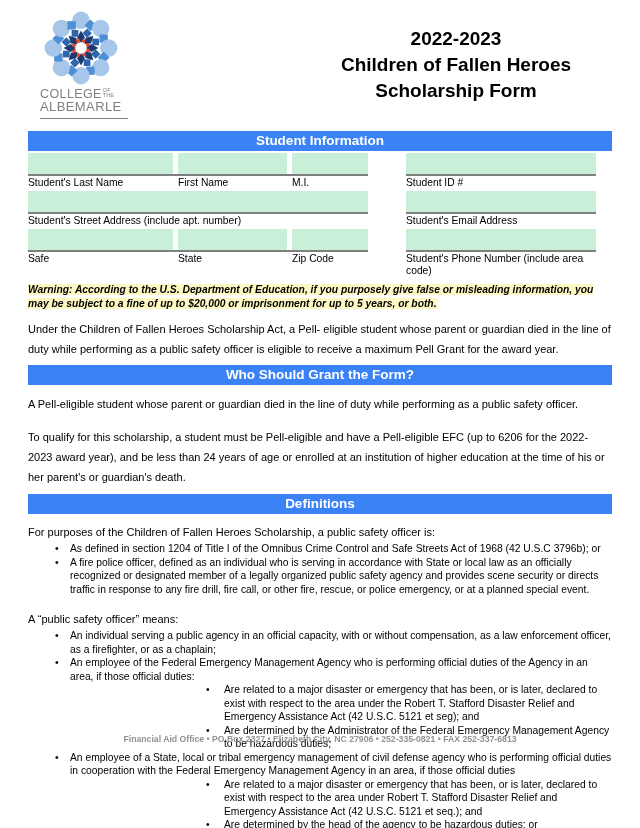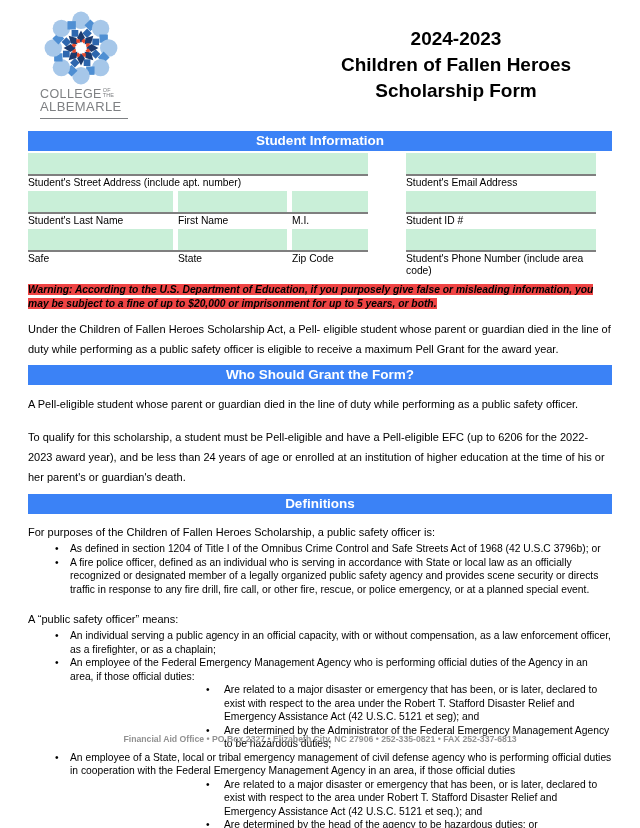--- a/index.html
+++ b/index.html
@@ -37,21 +37,21 @@
   .fgroup.right { width:190px; }
   .boxes { display:flex; gap:5px; }
   .fbox { height:21px; background:#c9efd8; border:none; outline:none; padding:0 4px;
           font-family:"Liberation Sans", sans-serif; font-size:11px; box-sizing:border-box; }
   .uline { border-top:2px solid #7f7f7f; margin-top:0px; }
   .lbls { display:flex; font-size:10.3px; line-height:12px; margin-top:1px; }
   .lbls span { display:block; }
 
   
   .warning { margin-top:6px; font-size:10.3px; font-weight:bold; font-style:italic; line-height:13.5px; }
-  .warning .hl { background:#ef4444; }
+  .warning .hl { background:#fef9c3; }
   .para { margin-top:9px; font-size:11px; line-height:20px; }
   .para.tight { margin-top:8px; }
   .para.gap { margin-top:13px; }
 
   
   .li1 { display:flex; font-size:10.3px; line-height:13.5px; }
   .li1 .dot { width:15px; padding-left:27px; flex:none; }
   .li1 .li-text { flex:1; }
   .li2 { display:flex; font-size:10.3px; line-height:13.5px; }
   .li2 .dot { width:18px; padding-left:178px; flex:none; }
@@ -89,48 +89,27 @@
           <use href="#seg" transform="rotate(315)"></use>
           <circle r="4.5" fill="#ffffff"></circle>
         </svg>
         <div class="wordmark">
           <div class="wm-line1"><span>COLLEGE</span><span class="ofthe"><span>OF</span><br><span>THE</span></span></div>
           <div class="wm-line2">ALBEMARLE</div>
           <div class="wm-rule"></div>
         </div>
       </div>
       <div class="title-block">
-        <div>2024-2023</div>
+        <div>2022-2023</div>
         <div>Children of Fallen Heroes</div>
         <div>Scholarship Form</div>
       </div>
     </div>
 
     <div class="bar bar1">Student Information</div>
-
-    <div class="form-row">
-      <div class="fgroup left">
-        <div class="boxes">
-            <input class="fbox" style="width: 340px;">
-          </div>
-        <div class="uline"></div>
-        <div class="lbls">
-            <span>Student's Street Address (include apt. number)</span>
-          </div>
-      </div>
-      <div class="fgroup right">
-        <div class="boxes">
-            <input class="fbox" style="width: 190px;">
-          </div>
-        <div class="uline"></div>
-        <div class="lbls">
-            <span>Student's Email Address</span>
-          </div>
-      </div>
-    </div>
 
     <div class="form-row">
       <div class="fgroup left">
         <div class="boxes">
           <input class="fbox" style="width: 145px;">
           <input class="fbox" style="width: 109px;">
           <input class="fbox" style="width: 76px;">
         </div>
         <div class="uline"></div>
         <div class="lbls">
@@ -146,20 +125,41 @@
         <div class="uline"></div>
         <div class="lbls">
             <span>Student ID #</span>
           </div>
       </div>
     </div>
 
     <div class="form-row">
       <div class="fgroup left">
         <div class="boxes">
+            <input class="fbox" style="width: 340px;">
+          </div>
+        <div class="uline"></div>
+        <div class="lbls">
+            <span>Student's Street Address (include apt. number)</span>
+          </div>
+      </div>
+      <div class="fgroup right">
+        <div class="boxes">
+            <input class="fbox" style="width: 190px;">
+          </div>
+        <div class="uline"></div>
+        <div class="lbls">
+            <span>Student's Email Address</span>
+          </div>
+      </div>
+    </div>
+
+    <div class="form-row">
+      <div class="fgroup left">
+        <div class="boxes">
           <input class="fbox" style="width: 145px;">
           <input class="fbox" style="width: 109px;">
           <input class="fbox" style="width: 76px;">
         </div>
         <div class="uline"></div>
         <div class="lbls">
           <span style="width:150px">Safe</span>
           <span style="width:114px">State</span>
           <span style="width:76px">Zip Code</span>
         </div>

